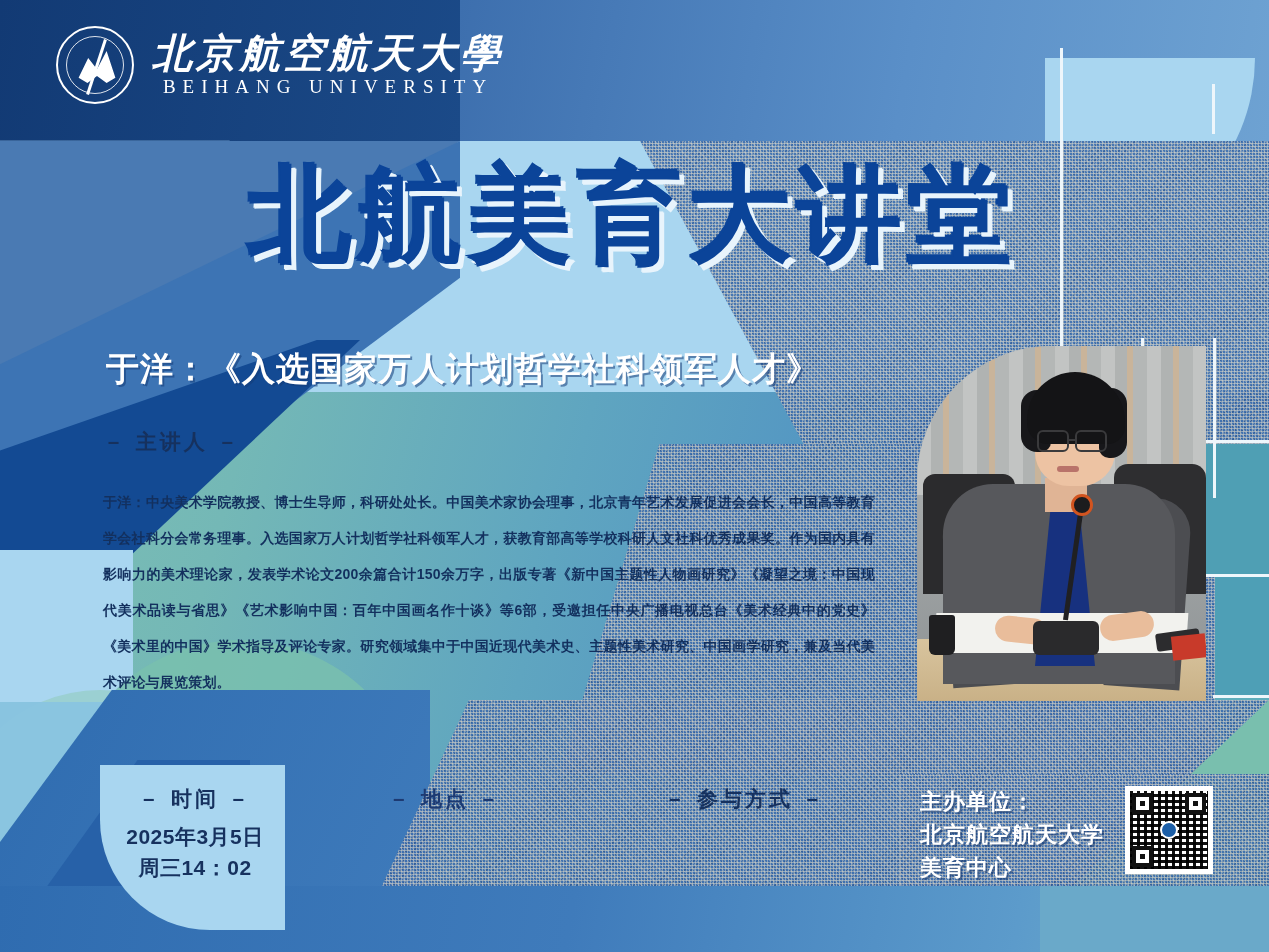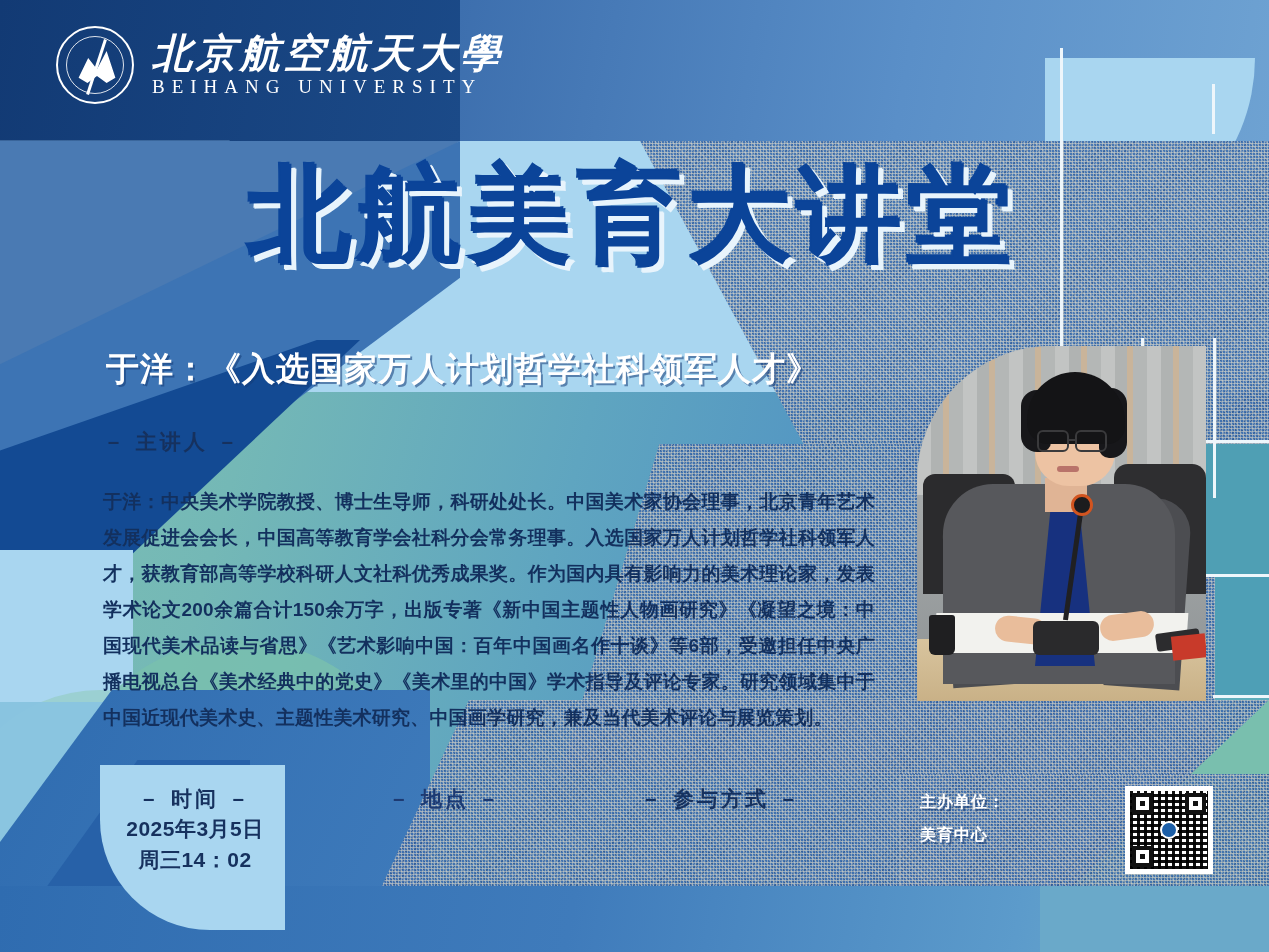--- a/index.html
+++ b/index.html
@@ -184,21 +184,21 @@
   }
   .seal-mark{
     position:absolute;left:19px;top:20px;width:40px;height:38px;
     background:#ffffff;
     clip-path:polygon(4% 78%,28% 26%,50% 56%,74% 8%,96% 78%,74% 92%,50% 74%,26% 92%);
   }
   .seal-needle{
     position:absolute;left:37px;top:10px;width:3px;height:58px;background:#fff;
     transform:rotate(18deg);transform-origin:50% 50%;
   }
-  .logo-text{display:flex;flex-direction:column;gap:2px;}
+  .logo-text{display:flex;flex-direction:column;gap:2px;align-items:center;}
   .logo-cn{
     font-family:"Liberation Serif","DejaVu Serif",serif;
     font-size:40px;font-weight:700;color:#ffffff;letter-spacing:4px;
     line-height:1.05;
     font-style:italic;
   }
   .logo-en{
     font-family:"Liberation Serif","DejaVu Serif",serif;
     font-size:19px;color:#ffffff;letter-spacing:7px;line-height:1.1;
   }
@@ -224,21 +224,21 @@
     text-shadow:2px 2px 0 rgba(20,60,120,.55);
   }
 
   
   .speaker-label{
     position:absolute;left:103px;top:428px;z-index:45;
     font-size:21px;font-weight:700;color:#16315e;letter-spacing:3px;
   }
   .bio{
     position:absolute;left:103px;top:484px;width:772px;z-index:45;
-    font-size:19px;line-height:36px;color:#13305e;font-weight:600;
+    font-size:14px;line-height:36px;color:#13305e;font-weight:600;
     letter-spacing:.2px;text-align:justify;
   }
 
   
   .photo{
     position:absolute;left:917px;top:346px;width:289px;height:355px;z-index:50;
     border-top-left-radius:135px;
     overflow:hidden;
     background:#9aa3a8;
   }
@@ -271,34 +271,34 @@
   .ph-hand-l{position:absolute;left:78px;bottom:58px;width:52px;height:26px;background:#e9bd9b;border-radius:14px;transform:rotate(6deg);}
   .ph-hand-r{position:absolute;right:52px;bottom:62px;width:54px;height:26px;background:#e9bd9b;border-radius:14px;transform:rotate(-8deg);}
 
   
   .time-panel{
     position:absolute;left:100px;top:765px;width:185px;height:165px;z-index:44;
     background:#a9d6f0;border-bottom-left-radius:110px;
   }
   .info{position:absolute;z-index:48;text-align:center;}
   .info .hdr{
-    font-size:21px;font-weight:700;color:#16315e;letter-spacing:3px;margin-bottom:0;
+    font-size:21px;font-weight:700;color:#16315e;letter-spacing:3px;margin-bottom:8px;
   }
   .info .ln{
     font-size:21px;font-weight:600;color:#16315e;line-height:31px;letter-spacing:.5px;
   }
   .info-time{left:100px;top:785px;width:190px;}
   .info-place{left:330px;top:785px;width:230px;}
   .info-place .hdr,.info-place .ln{color:#1d3a72;}
-  .info-join{left:620px;top:785px;width:202px;}
+  .info-join{left:620px;top:785px;width:250px;}
   .info-join .hdr,.info-join .ln{color:#16315e;}
 
   .host{
     position:absolute;left:920px;top:785px;z-index:48;
-    font-size:16px;font-weight:700;color:#ffffff;line-height:33px;letter-spacing:1px;
+    font-size:22px;font-weight:700;color:#ffffff;line-height:33px;letter-spacing:1px;
     text-shadow:2px 2px 0 rgba(25,60,115,.6);
   }
 
   .qr{
     position:absolute;left:1125px;top:786px;width:88px;height:88px;z-index:48;
     background:#ffffff;padding:5px;
   }
   .qr-inner{
     width:100%;height:100%;
     background-color:#ffffff;
@@ -430,20 +430,21 @@
   <div class="info info-place">
     <div class="hdr">－ 地点 －</div>
   </div>
 
   <div class="info info-join">
     <div class="hdr">－ 参与方式 －</div>
   </div>
 
   <div class="host">
     <div>主办单位：</div>
+    <div>北京航空航天大学</div>
     <div>美育中心</div>
   </div>
 
   <div class="qr">
     <div class="qr-inner">
       <div class="qr-eye qr-e1"></div>
       <div class="qr-eye qr-e2"></div>
       <div class="qr-eye qr-e3"></div>
       <div class="qr-logo"></div>
     </div>

